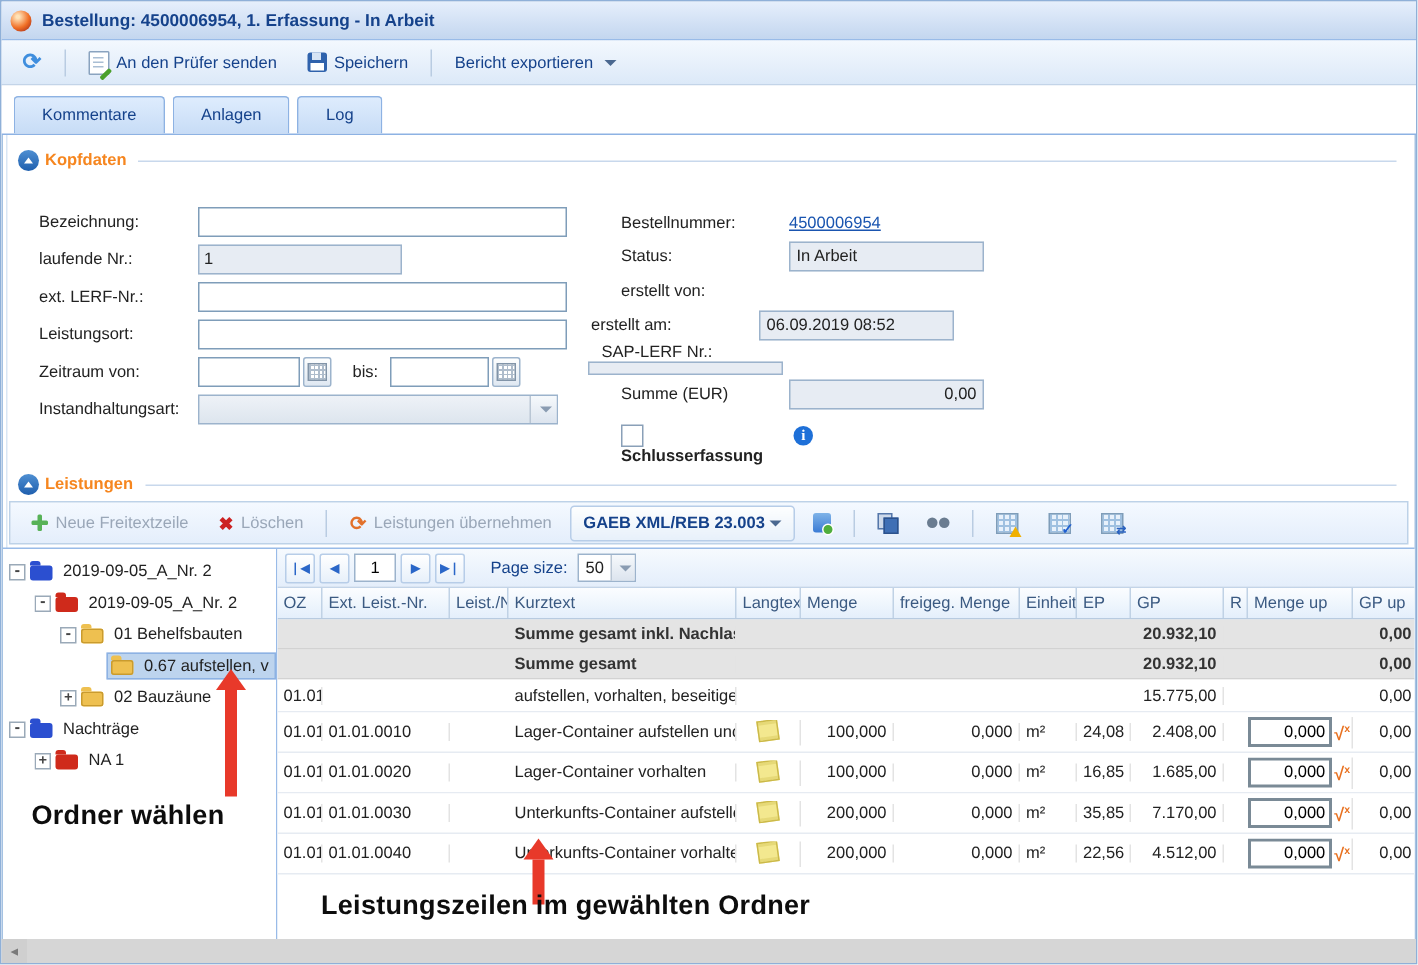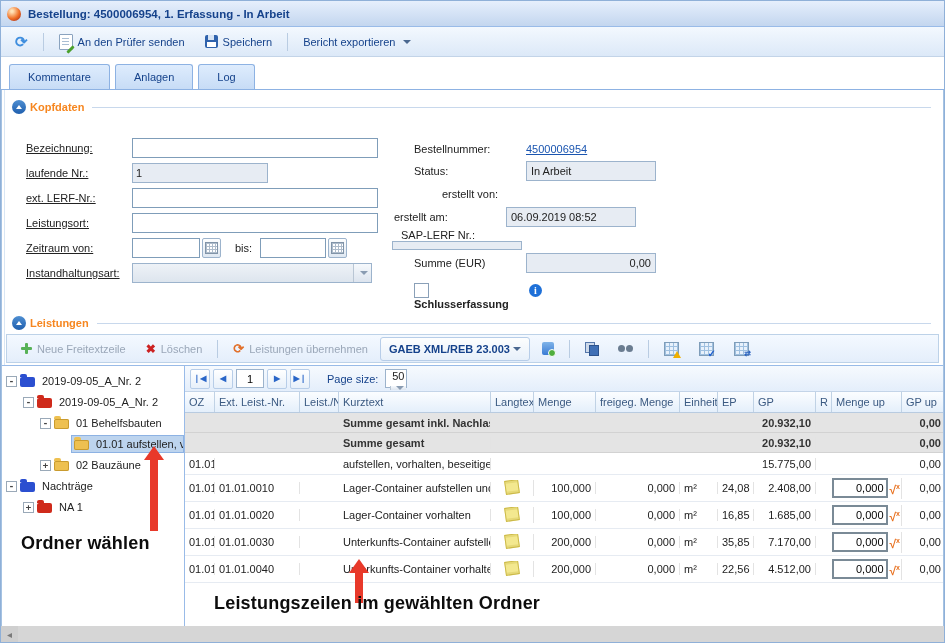--- a/index.html
+++ b/index.html
@@ -44,21 +44,21 @@
   .content::before{content:"";position:absolute;left:2px;top:0;bottom:0;width:1px;background:#d9e6f4;}
 
   .section-hd{position:absolute;left:10px;right:12px;display:flex;align-items:center;gap:4px;}
   .circle-up-icon{width:14px;height:14px;border-radius:50%;background:linear-gradient(#4f8fd2,#1f5fae);position:relative;flex:0 0 14px;}
   .circle-up-icon::after{content:"";position:absolute;left:4px;top:5px;border-left:3px solid transparent;border-right:3px solid transparent;border-bottom:4px solid #fff;}
   .section-hd .s{color:#f6861f;font-weight:bold;}
   .section-hd .line{flex:1;height:1px;background:#c8d8ec;margin-left:4px;}
 
   
   .frow{position:absolute;display:flex;align-items:center;height:21px;}
-  .flabel{display:inline-block;width:106px;color:#222;text-decoration:underline;}
+  .flabel{display:inline-block;width:106px;color:#222;}
   .rlabel{display:inline-block;width:112px;}
   input.txt{height:18px;border:1px solid #7f9db9;width:238px;font:11px "Liberation Sans",sans-serif;padding:0 3px;}
   input.txt.short{width:128px;}
   input.ro{background:#e7ecf3;border:1px solid #9cb3cc;color:#222;}
   .rofield{box-sizing:border-box;width:130px;height:20px;background:#e7ecf3;border:1px solid #9cb3cc;
     line-height:18px;padding:0 4px;}
   .rofield.num{text-align:right;}
   .link{color:#1a55b0;text-decoration:underline;cursor:pointer;}
   .cal-btn{width:17px;height:18px;margin-left:2px;border:1px solid #9cb3cc;border-radius:2px;
     background:linear-gradient(#fdfefe,#dfe8f2);display:flex;align-items:center;justify-content:center;}
@@ -114,21 +114,21 @@
   .tnode .lbl{padding:1px 3px;}
   .tnode.selected .selwrap{background:#bdd4ee;border:1px solid #8db2e3;display:flex;align-items:center;padding:1px 2px;overflow:hidden;}
 
   .table-panel{position:absolute;left:183px;right:0;top:0;bottom:0;background:#fff;overflow:hidden;}
   .pagerbar{height:25px;border-bottom:1px solid #c3d4e8;background:linear-gradient(#f6fafe,#e4eefb);
     display:flex;align-items:center;padding-left:5px;gap:3px;}
   .pg-btn{width:18px;height:18px;border:1px solid #b7cde8;border-radius:2px;background:linear-gradient(#fff,#e7f0fa);
     color:#2a66c8;font-size:8px;display:flex;align-items:center;justify-content:center;font-weight:bold;}
   .pg-input{width:22px;height:15px;border:1px solid #9cb3cc;text-align:center;font:11px "Liberation Sans",sans-serif;}
   .pgsize-label{color:#15428b;margin:0 4px 0 14px;}
-  .pgsize{display:flex;align-items:center;border:1px solid #9cb3cc;background:#fff;height:17px;padding-left:4px;gap:4px;flex-direction:column;}
+  .pgsize{display:flex;align-items:center;border:1px solid #9cb3cc;background:#fff;height:17px;padding-left:4px;gap:4px;}
   .pgsize .btn{width:15px;height:17px;border-left:1px solid #b9c6d4;background:linear-gradient(#f6f9fc,#dce4ee);
     display:flex;align-items:center;justify-content:center;}
 
   .grow{display:flex;align-items:center;border-bottom:1px solid #e6ebf2;background:#fff;}
   .ghead{height:20px;background:linear-gradient(#fbfdff,#e4effb);border-bottom:1px solid #b8cbe0;}
   .ghead .cell{color:#3b5a82;border-right:1px solid #c0d2e5;height:20px;line-height:20px;}
   .cell{box-sizing:border-box;padding:0 4px;white-space:nowrap;overflow:hidden;border-right:1px solid #e3e3e3;flex:none;}
   .c0{width:30px;}.c1{width:85px;}.c2{width:39px;}.c3{width:152px;}.c4{width:43px;text-align:center;}
   .c5{width:62px;text-align:right;}.c6{width:84px;text-align:right;}.c7{width:38px;}.c8{width:36px;text-align:right;}
   .c9{width:62px;text-align:right;}.c10{width:16px;}.c11{width:70px;text-align:right;}.c12{width:44px;text-align:right;}
@@ -238,21 +238,21 @@
     </div>
 
     <div class="frow" style="left:412px;top:48px;">
       <span class="rlabel">Bestellnummer:</span>
       <span class="link">4500006954</span>
     </div>
     <div class="frow" style="left:412px;top:70px;">
       <span class="rlabel">Status:</span>
       <span class="rofield">In Arbeit</span>
     </div>
-    <div class="frow" style="left:412px;top:93px;text-align:center;">
+    <div class="frow" style="left:412px;top:93px;">
       <span class="rlabel">erstellt von:</span>
     </div>
     <div class="frow" style="left:392px;top:116px;">
       <span class="rlabel">erstellt am:</span>
       <span class="rofield">06.09.2019 08:52</span>
     </div>
     <div class="frow" style="left:390px;top:139px;flex-direction:column;">
       <span class="rlabel">SAP-LERF Nr.:</span>
       <span class="rofield"></span>
     </div>
@@ -335,21 +335,21 @@
         </div>
         <div class="tnode" style="top:47px;left:38px;">
           <span class="exp">-</span>
           <span class="folder f-yellow"></span>
           <span class="lbl">01 Behelfsbauten</span>
         </div>
         <div class="tnode selected" style="top:68px;left:55px;">
           <span class="exp none"></span>
           <span class="selwrap">
             <span class="folder f-yellow"></span>
-            <span class="lbl">01.01 aufstellen, v</span>
+            <span class="lbl">0.67 aufstellen, v</span>
           </span>
         </div>
         <div class="tnode" style="top:89px;left:38px;">
           <span class="exp">+</span>
           <span class="folder f-yellow"></span>
           <span class="lbl">02 Bauzäune</span>
         </div>
         <div class="tnode" style="top:110px;left:4px;">
           <span class="exp">-</span>
           <span class="folder f-blue"></span>

